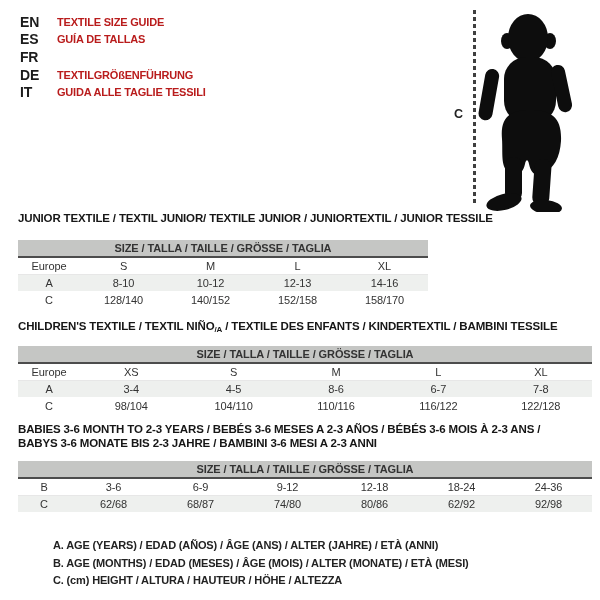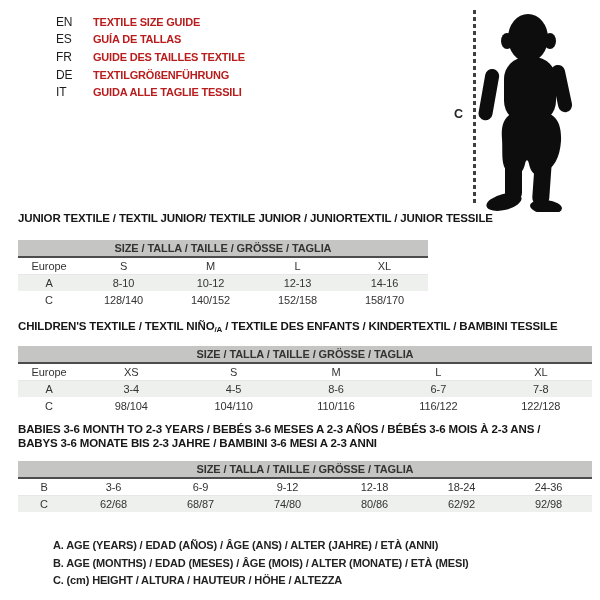--- a/index.html
+++ b/index.html
@@ -5,21 +5,21 @@
   * { margin:0; padding:0; box-sizing:border-box; }
   html,body { width:600px; height:600px; }
   body {
     position:relative; background:#ffffff; overflow:hidden;
     font-family:"Liberation Sans", sans-serif; color:#2e2e2e;
     -webkit-font-smoothing:antialiased;
   }
   
   .lang-list { position:absolute; left:20px; top:13px; }
   .lang-row { display:flex; height:17.6px; align-items:center; }
-  .lang-code { width:37px; font-size:12px; font-weight:400; letter-spacing:-0.2px; color:#1c1c1c;margin-left:36px; }
+  .lang-code { width:37px; font-size:14px; font-weight:700; letter-spacing:-0.2px; color:#1c1c1c; }
   .lang-title { font-size:11px; font-weight:700; letter-spacing:-0.2px; color:#b91c1c; }
   
   .figure-area { position:absolute; left:440px; top:0; width:160px; height:220px; }
   .measure-line {
     position:absolute; left:33px; top:10px; width:3px; height:196px;
     background:repeating-linear-gradient(to bottom, #3f3f3f 0 4px, transparent 4px 7px);
   }
   .measure-label { position:absolute; left:14px; top:107px; font-size:12.5px; font-weight:700; color:#222; }
   .silhouette { position:absolute; left:38px; top:7px; }
   
@@ -58,21 +58,20 @@
   <div class="lang-row">
     <span class="lang-code">EN</span>
     <span class="lang-title">TEXTILE SIZE GUIDE</span>
   </div>
   <div class="lang-row">
     <span class="lang-code">ES</span>
     <span class="lang-title">GUÍA DE TALLAS</span>
   </div>
   <div class="lang-row">
     <span class="lang-code">FR</span>
-    <span class="lang-title">GUIDE DES TAILLES TEXTILE</span>
   </div>
   <div class="lang-row">
     <span class="lang-code">DE</span>
     <span class="lang-title">TEXTILGRÖßENFÜHRUNG</span>
   </div>
   <div class="lang-row">
     <span class="lang-code">IT</span>
     <span class="lang-title">GUIDA ALLE TAGLIE TESSILI</span>
   </div>
 </div>

